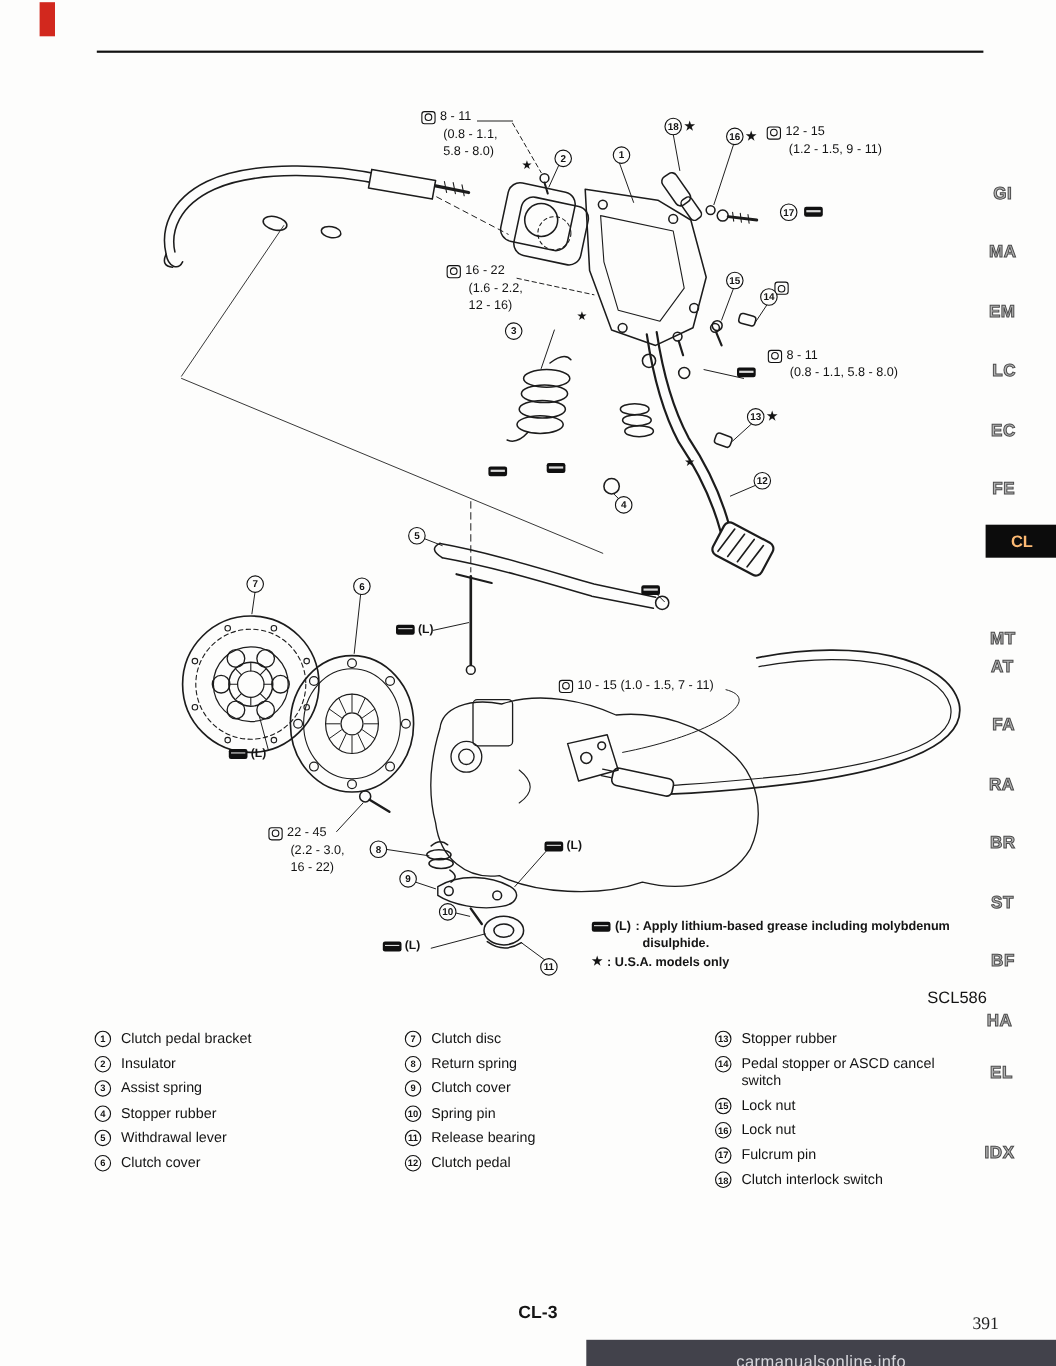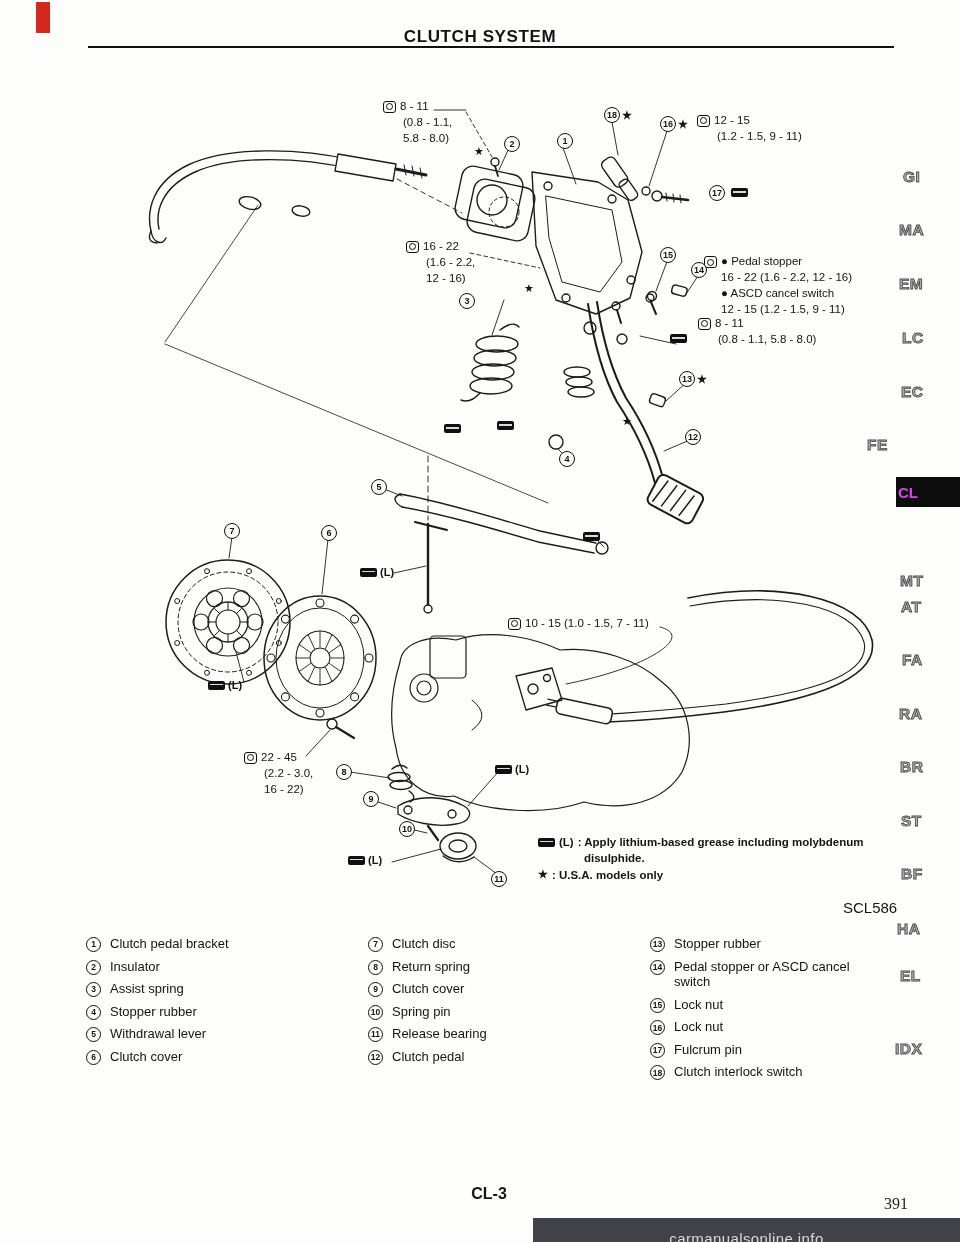--- a/index.html
+++ b/index.html
@@ -24,39 +24,38 @@
   .gl{position:absolute;display:flex;align-items:center;gap:3px;font-size:11px;font-weight:bold}
   .gicon{display:inline-block;width:17px;height:9px;background:#101010;border-radius:2px;position:relative;flex:none}
   .gicon::after{content:"";position:absolute;left:2px;top:3px;right:2px;height:1.5px;background:#fff;opacity:.85}
   
   .legend{position:absolute;left:538px;top:834px;font-size:11.5px;font-weight:bold;line-height:1.42}
   .legend .row{display:flex;align-items:center;gap:4px}
   .legend .indent{margin-left:46px}
   .figcode{position:absolute;left:843px;top:899px;font-size:15px}
   
   .side-code{position:absolute;font-size:15.5px;font-weight:bold;color:#b5b5b5;-webkit-text-stroke:.9px #4a4a4a;letter-spacing:.5px}
-  .side-active{position:absolute;left:896px;top:477px;width:64px;height:30px;background:#0c0c0c;color:#d946ef;display:flex;align-items:center;padding-left:2px;font-size:15px;font-weight:bold}
+  .side-active{position:absolute;left:896px;top:477px;width:64px;height:30px;background:#0c0c0c;color:#fdba74;display:flex;align-items:center;padding-left:23px;font-size:15px;font-weight:bold}
   
   .plist{position:absolute;top:936px;font-size:13px;line-height:1.22}
   .pitem{display:flex;gap:9px;margin-bottom:6.5px;align-items:flex-start}
   .pitem .cnum{width:15px;height:15px;font-size:8.5px;margin-top:1px}
   .plabel{display:block}
   
   .footer-code{position:absolute;left:0;top:1185px;width:978px;text-align:center;font-weight:bold;font-size:16px}
   .page-num{position:absolute;left:884px;top:1195px;font-family:"Liberation Serif",serif;font-size:16px;color:#222}
   .wm-bar{position:absolute;left:533px;top:1218px;width:427px;height:40px;background:#42424b;display:flex;align-items:center;justify-content:center}
   .wm-bar span{color:#d9d9de;font-size:15px;letter-spacing:.4px}
 </style>
 </head>
 <body>
 
 <div class="page">
 
   <div class="red-mark"></div>
-  <div class="title">CLUTCH SYSTEM</div>
   <div class="rule"></div>
 
   <svg class="art" viewBox="0 0 960 1242">
     <g fill="none" stroke="#1c1c1c" stroke-width="1.4" stroke-linecap="round" stroke-linejoin="round">
       <g>
         <path d="M352,160 C300,148 228,146 188,165 C153,182 146,210 151,231 C153,243 162,246 166,238"></path>
         <path d="M352,169 C300,157 233,155 195,172 C162,187 155,211 159,229"></path>
         <path d="M151,231 q-5,11 6,12"></path>
         <path d="M338,154 L396,164 L393,181 L335,171 Z" fill="#fdfdfc"></path>
         <path d="M396,169 l30,6" stroke-width="3"></path>
@@ -261,26 +260,20 @@
         <span>16 - 22</span>
       </div>
     <div class="tsub">(1.6 - 2.2,</div>
     <div class="tsub">12 - 16)</div>
   </div>
   <span class="star-abs" style="left:524px;top:283px">★</span>
 
   <div class="tspec" style="left:704px;top:254px">
     <div style="display:flex;gap:4px">
       <span class="ticon" style="margin-top:2px"></span>
-      <div>
-        <div>● Pedal stopper</div>
-        <div>16 - 22 (1.6 - 2.2, 12 - 16)</div>
-        <div>● ASCD cancel switch</div>
-        <div>12 - 15 (1.2 - 1.5, 9 - 11)</div>
-      </div>
     </div>
   </div>
 
   <div class="tspec" style="left:698px;top:316px">
     <div class="trow">
         <span class="ticon"></span>
         <span>8 - 11</span>
       </div>
     <div class="tsub">(0.8 - 1.1, 5.8 - 8.0)</div>
   </div>
@@ -405,21 +398,21 @@
       <span>: U.S.A. models only</span>
     </div>
   </div>
   <div class="figcode">SCL586</div>
 
   <span class="side-code" style="left:903px;top:168px">GI</span>
   <span class="side-code" style="left:899px;top:221px">MA</span>
   <span class="side-code" style="left:899px;top:275px">EM</span>
   <span class="side-code" style="left:902px;top:329px">LC</span>
   <span class="side-code" style="left:901px;top:383px">EC</span>
-  <span class="side-code" style="left:867px;top:436px">FE</span>
+  <span class="side-code" style="left:902px;top:436px">FE</span>
   <div class="side-active">
       <span>CL</span>
     </div>
   <span class="side-code" style="left:900px;top:572px">MT</span>
   <span class="side-code" style="left:901px;top:598px">AT</span>
   <span class="side-code" style="left:902px;top:651px">FA</span>
   <span class="side-code" style="left:899px;top:705px">RA</span>
   <span class="side-code" style="left:900px;top:758px">BR</span>
   <span class="side-code" style="left:901px;top:812px">ST</span>
   <span class="side-code" style="left:901px;top:865px">BF</span>

